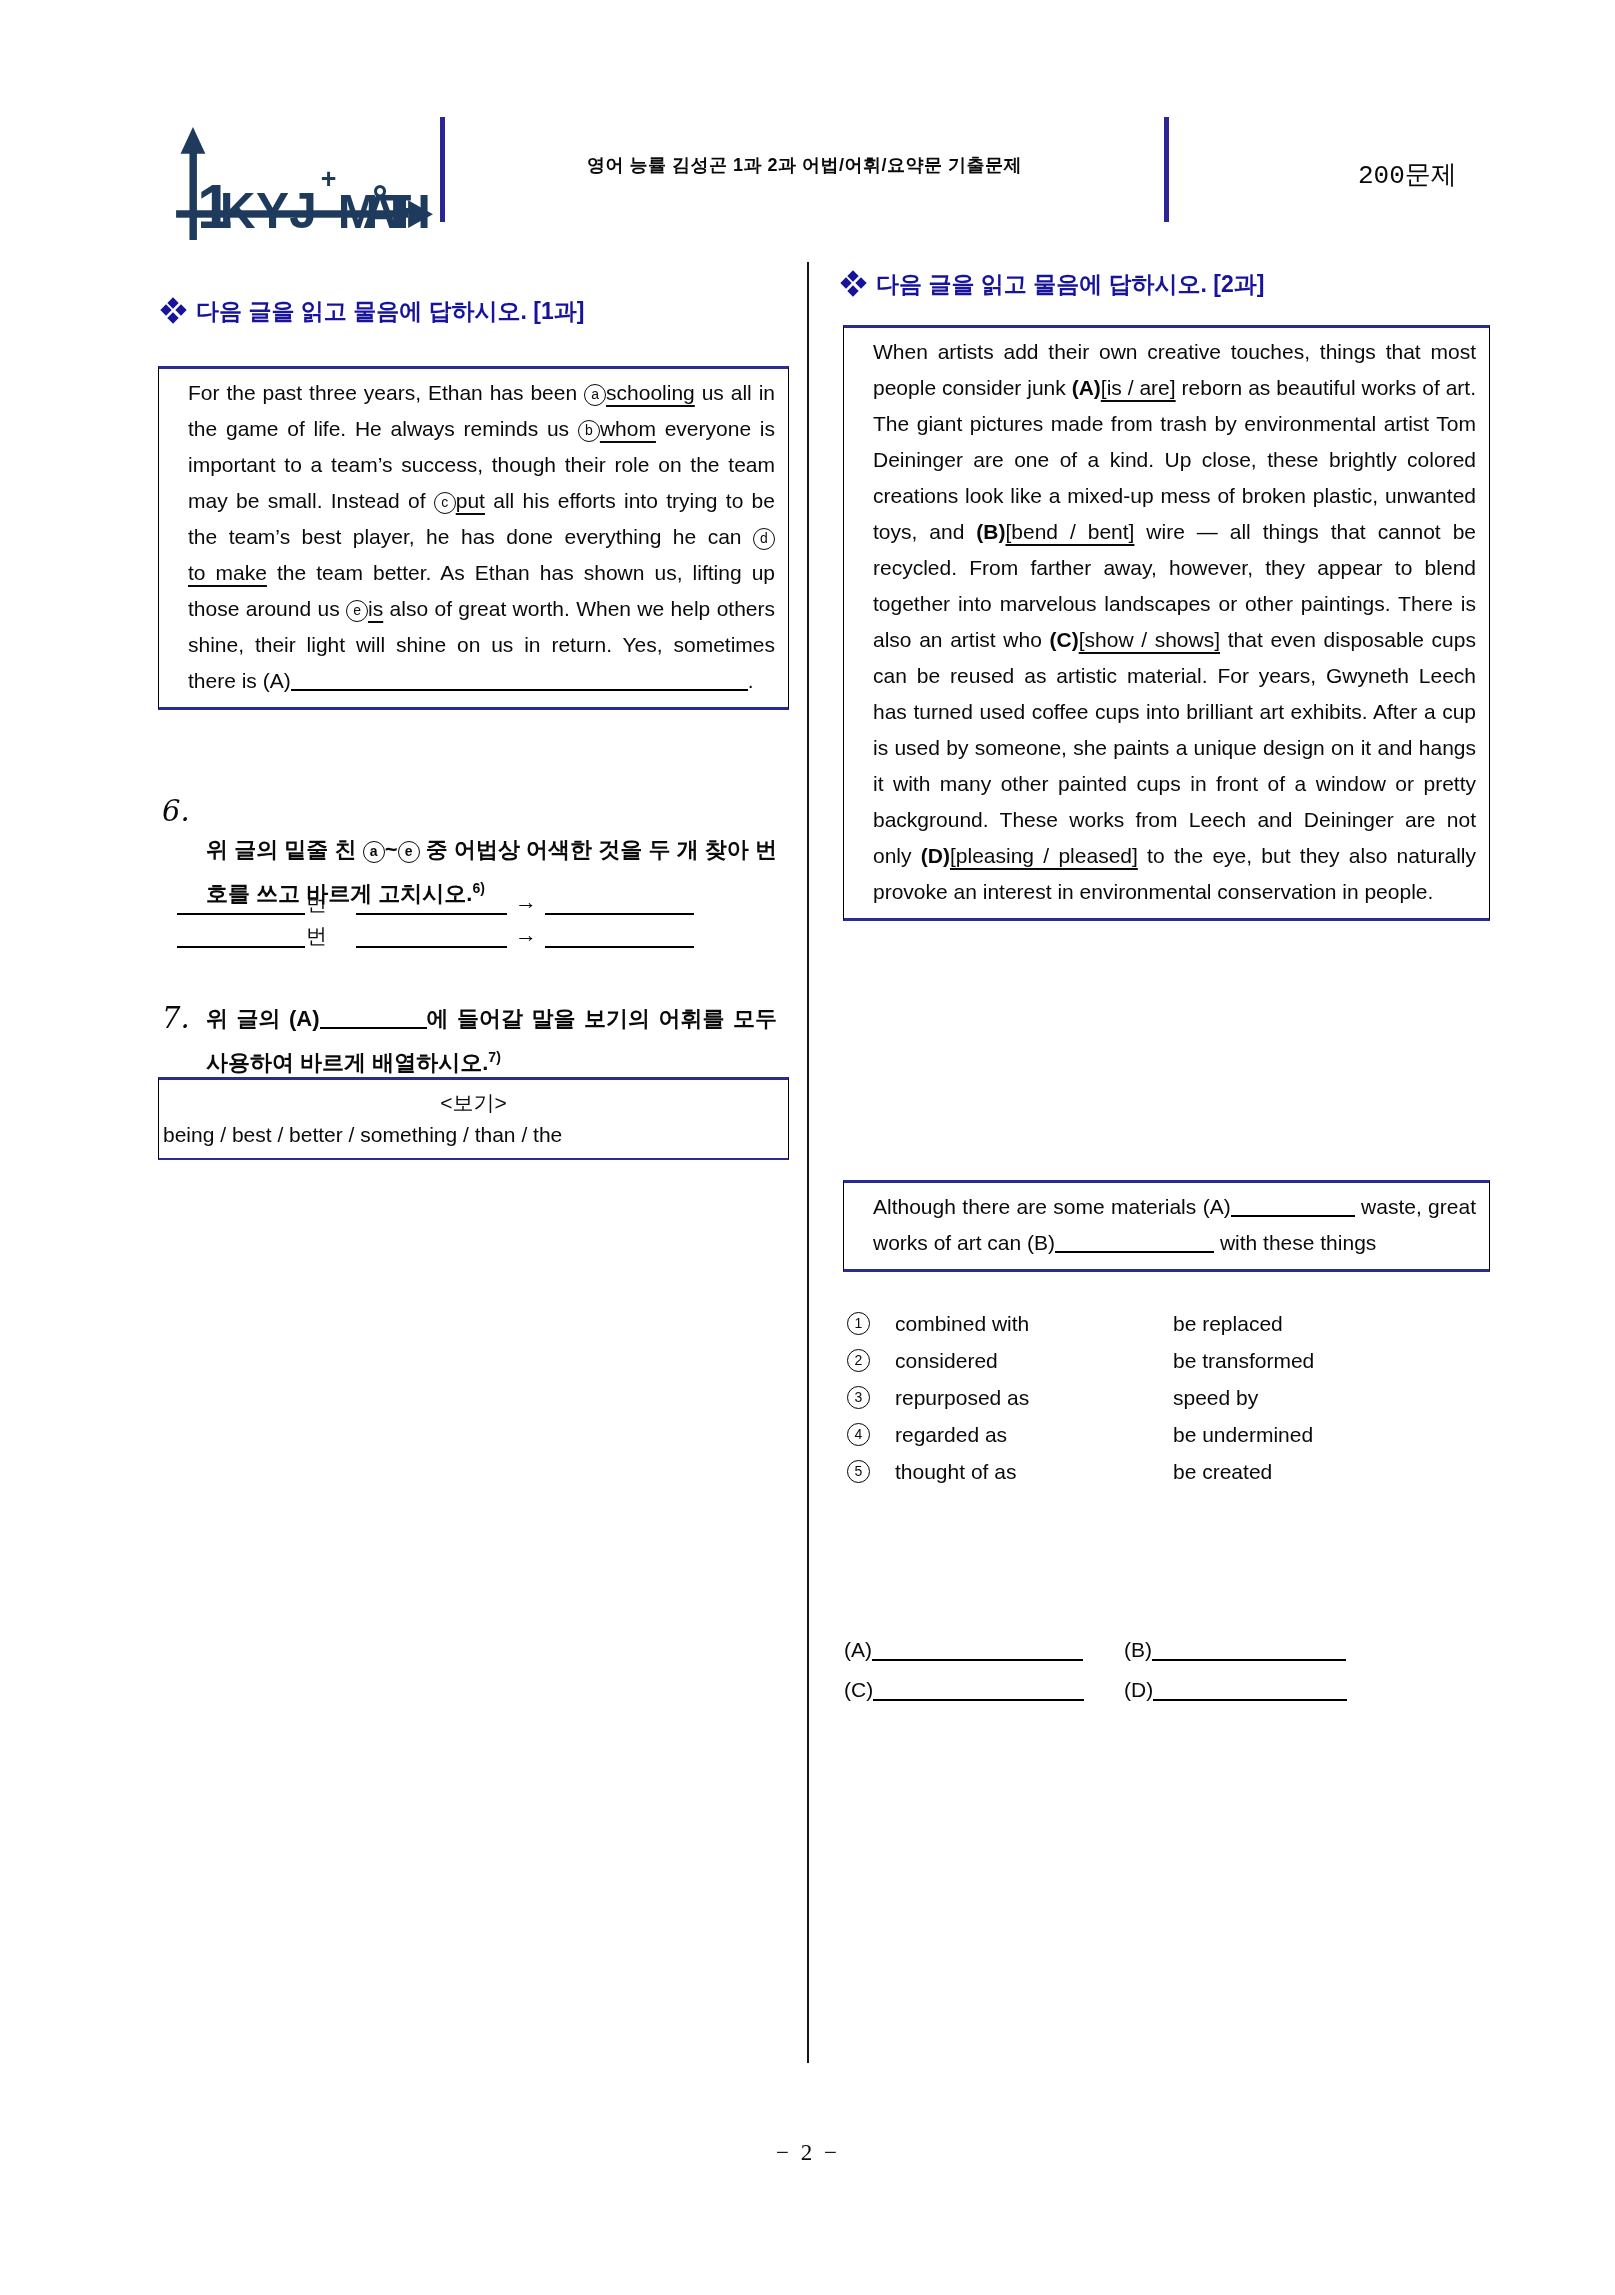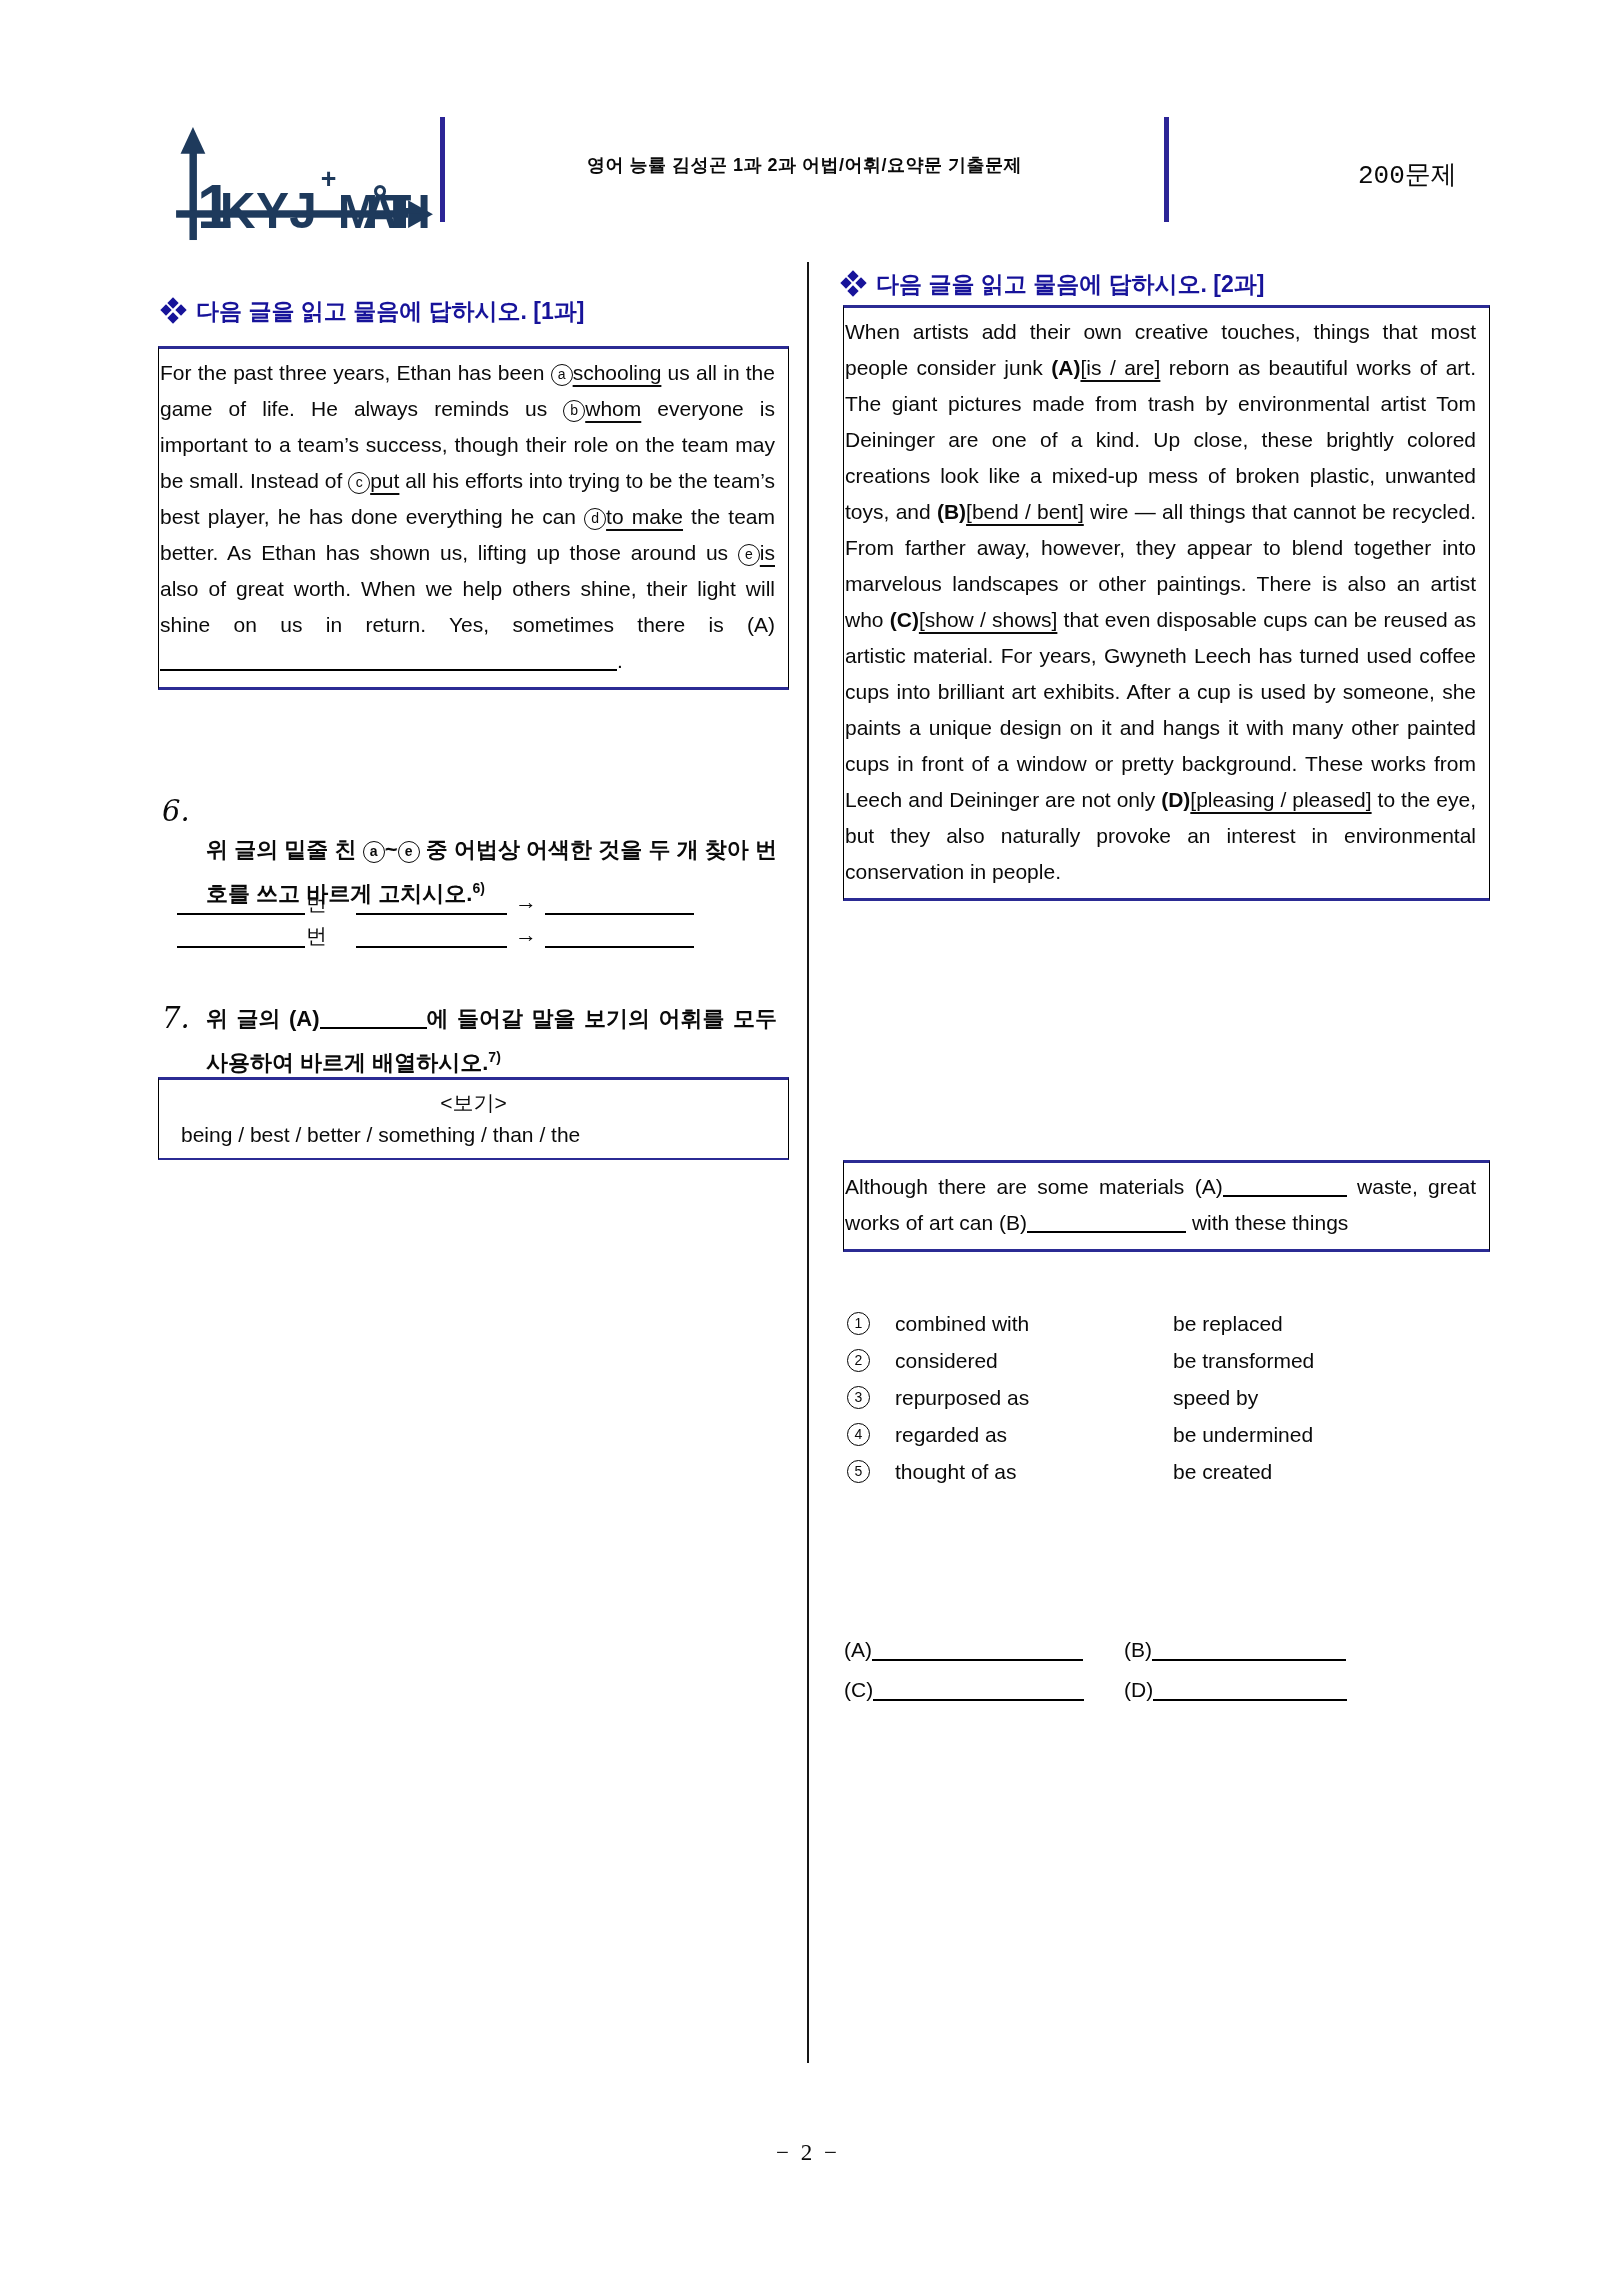--- a/index.html
+++ b/index.html
@@ -24,21 +24,21 @@
   .diamond-icon i{position:absolute;width:8px;height:8px;background:#17139a;
                   transform:rotate(45deg);}
   .diamond-icon i:nth-child(1){left:7.4px;top:0;}
   .diamond-icon i:nth-child(2){left:0;top:7.4px;}
   .diamond-icon i:nth-child(3){left:15px;top:7.4px;}
   .diamond-icon i:nth-child(4){left:7.4px;top:15px;}
 
   .pbox{position:absolute;box-sizing:border-box;
         border-left:1.5px solid #000;border-right:1.5px solid #000;
         border-top:3.5px solid #2b2b94;border-bottom:3.5px solid #2b2b94;
-        padding:6px 13px 8px 1px;font-size:21px;line-height:36px;text-align:justify;}
+        padding:6px 13px 8px 29px;font-size:21px;line-height:36px;text-align:justify;margin-top:20px;}
 
   .u{text-decoration:underline;text-decoration-thickness:1.5px;text-underline-offset:5px;}
   .nw{white-space:nowrap;}
   .bseg{font-weight:700;}
   .circ{display:inline-block;box-sizing:border-box;width:22px;height:22px;line-height:19px;
         border:1.5px solid currentColor;border-radius:50%;text-align:center;font-size:14px;
         vertical-align:1px;}
   .blank{display:inline-block;border-bottom:2px solid #000;height:1.0em;vertical-align:-3px;}
 
   .question{position:absolute;}
@@ -49,21 +49,21 @@
   .sup{font-size:14px;vertical-align:super;font-weight:700;}
 
   .ansrow{position:absolute;display:flex;align-items:flex-end;font-size:21px;}
   .ansrow .bl{display:inline-block;border-bottom:2px solid #000;height:26px;}
   .ansrow .lbl{margin:0 0 0 1px;line-height:24px;}
   .ansrow .arrow{margin:0 8px 3px 8px;line-height:20px;font-size:22px;}
 
   .bogi{position:absolute;box-sizing:border-box;
         border-left:1.5px solid #000;border-right:1.5px solid #000;
         border-top:3.5px solid #2b2b94;border-bottom:2.5px solid #2b2b94;
-        padding:7px 22px;font-size:21px;line-height:32px;}
+        padding:7px 4px;font-size:21px;line-height:32px;}
   .bogi .bt{text-align:center;}
   .bogi .bw{text-align:left;}
 
   .opts{position:absolute;font-size:21px;}
   .opt{display:grid;grid-template-columns:48px 278px auto;align-items:center;height:37px;}
   .opt .onum{width:23px;height:23px;line-height:20px;border:1.5px solid #000;border-radius:50%;
              text-align:center;font-size:14px;box-sizing:border-box;}
 
   .q9blanks{position:absolute;display:grid;grid-template-columns:280px 280px;row-gap:13px;
             font-size:21px;}

